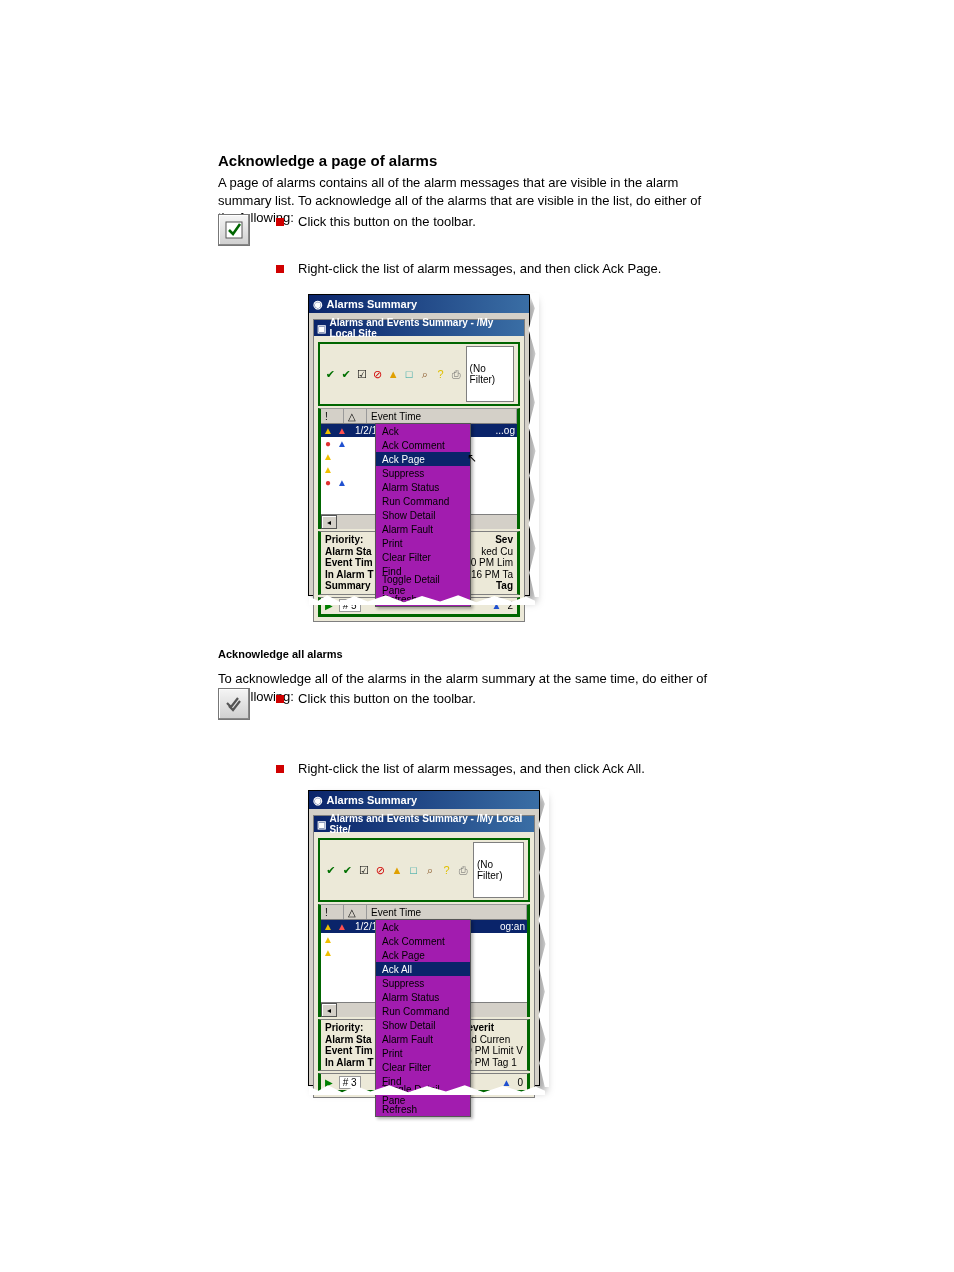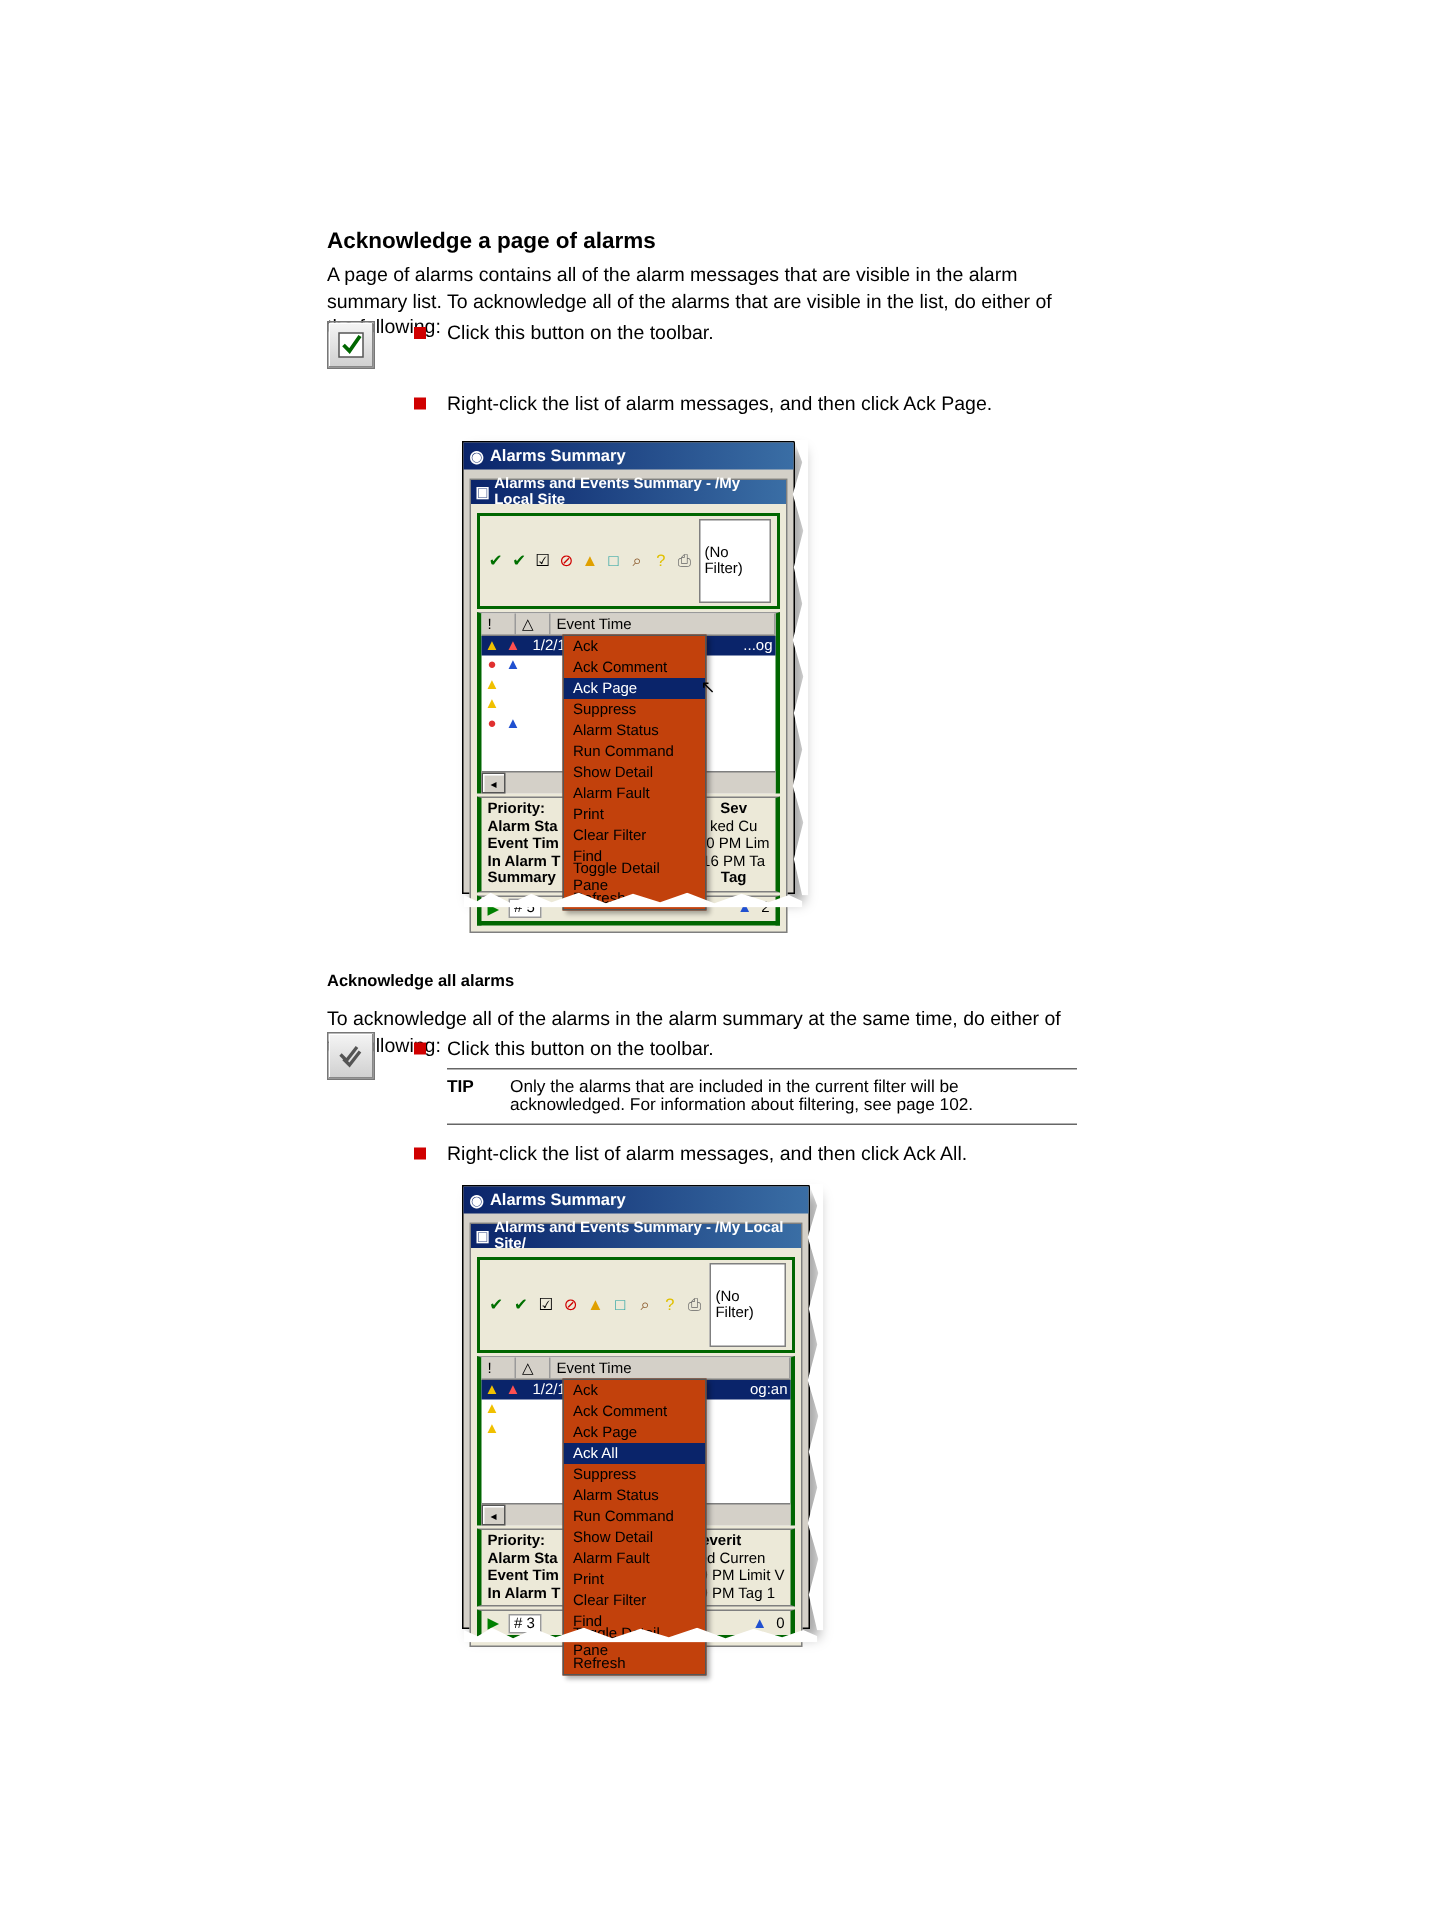--- a/index.html
+++ b/index.html
@@ -150,21 +150,21 @@
     display:flex;align-items:center;
   }
   .scroll-thumb {
     width: 14px;height:12px;border:1px solid #555;background:#d4d0c8;
     box-shadow: inset 1px 1px 0 #fff;
     display:flex;align-items:center;justify-content:center;
     font-size: 8px;
   }
   .context-menu {
     position: absolute;
-    background: #c2410c;
+    background: #a21caf;
     border: 1px solid #555;
     box-shadow: 2px 2px 3px rgba(0,0,0,0.3);
     font-size: 10px;
     width: 94px;
   }
   .cm-item {
     padding: 1px 6px;
     height: 12px;
     display:flex;align-items:center;
   }
@@ -315,21 +315,21 @@
       </div>
 
       <div class="details">
         <div class="details-left">
           <div><b>Priority:</b></div>
           <div><b>Alarm Sta</b></div>
           <div><b>Event Tim</b></div>
           <div><b>In Alarm T</b></div>
           <div><b>Summary</b></div>
         </div>
-        <div class="details-right" style="margin-left:auto;text-align:center;">
+        <div class="details-right" style="margin-left:auto;text-align:right;">
           <div><b>Sev</b></div>
           <div>ked   Cu</div>
           <div>10 PM   Lim</div>
           <div>16 PM   Ta</div>
           <div><b>Tag</b></div>
         </div>
       </div>
 
       <div class="statusbar">
         <span style="color:#008000;">▶</span>
@@ -348,24 +348,20 @@
   <div class="side-icon" style="left:218px; top:688px;">
     <svg width="20" height="20" viewBox="0 0 20 20">
       <path d="M3 9 L7 13 L14 4" stroke="#555" stroke-width="2.2" fill="none"></path>
       <path d="M5 12 L9 16 L16 7" stroke="#555" stroke-width="2.2" fill="none"></path>
     </svg>
   </div>
 
   <div class="bullet-red" style="left:276px; top:695px;"></div>
   <div class="bodytext" style="left:298px; top:690px; width:400px;">Click this button on the toolbar.</div>
 
-  <div style="position:absolute; left:298px; top:712px; width:420px; border-top:1px solid #666;border-bottom:1px solid #666; padding:6px 0; font-size:11.5px; display:flex; gap:12px;">
-    <div style="font-weight:bold; width:30px;">TIP</div>
-    <div style="flex:1;">Only the alarms that are included in the current filter will be acknowledged. For information about filtering, see page 102.</div>
-  </div>
 
   <div class="bullet-red" style="left:276px; top:765px;"></div>
   <div class="bodytext" style="left:298px; top:760px; width:440px;">Right-click the list of alarm messages, and then click Ack All.</div>
 
   <div class="win" style="left:308px; top:790px; width:230px; height:294px;">
     <div class="titlebar">
       <span>◉</span>
       <span>Alarms Summary</span>
     </div>
     <div class="subwin">

